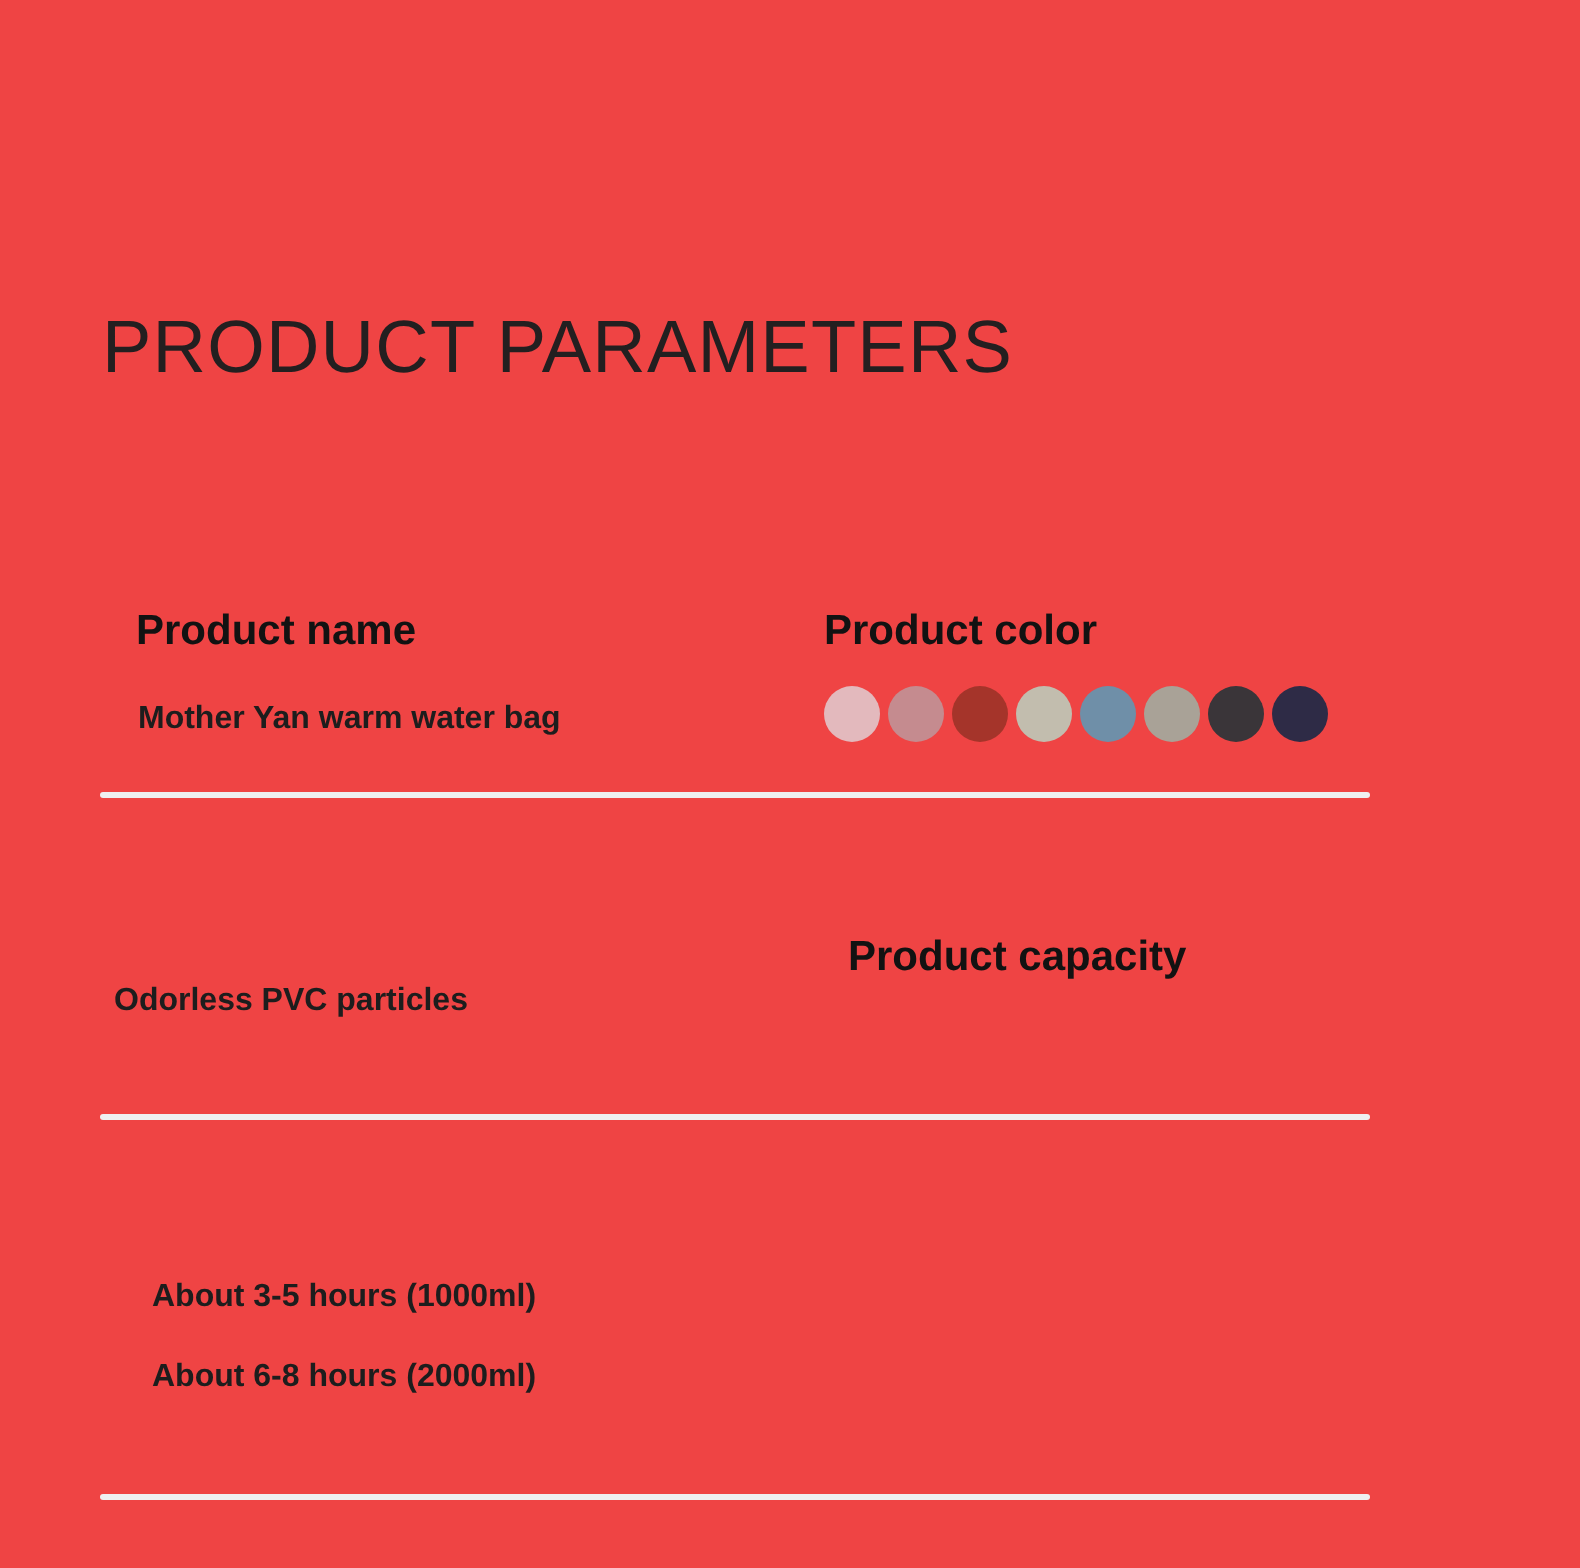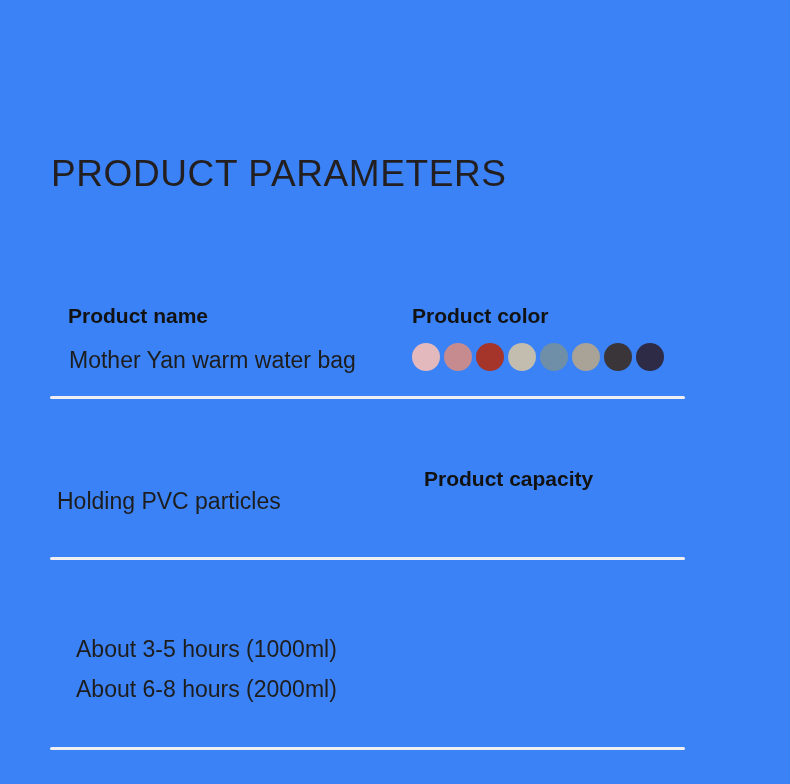--- a/index.html
+++ b/index.html
@@ -13,21 +13,21 @@
     position: relative;
     overflow: hidden;
     font-family: "Liberation Sans", sans-serif;
     color: #231f20;
     -webkit-font-smoothing: antialiased;
   }
 
   .page {
     position: absolute;
     inset: 0;
-    background: #3b82f6;
+    background: #ef4444;
   }
 
   
   .page-title {
     position: absolute;
     left: 51px;
     top: 152px;
     font-size: 37px;
     font-weight: 400;
     letter-spacing: 0.6px;
@@ -67,22 +67,22 @@
   .cell-label {
     font-size: 21px;
     font-weight: bold;
     line-height: 26px;
     color: #121212;
     white-space: nowrap;
   }
 
   .cell-value {
     margin-top: 16px;
-    font-size: 23px;
-    font-weight: 400;
+    font-size: 16px;
+    font-weight: 700;
     line-height: 30px;
     color: #1d1d1d;
     white-space: nowrap;
   }
   .row-2 .cell-value { margin-top: 18px; }
   .row-3 .cell-value { margin-top: 16px; }
 
   .row-1 .cell.col-left .cell-value { margin-left: 1px; }
   .row-2 .cell.col-right .cell-value { margin-left: 6px; }
   .row-3 .cell-value { margin-left: 17px; }
@@ -145,21 +145,21 @@
           <span class="swatch" style="background-color: rgb(58, 53, 57);"></span>
           <span class="swatch" style="background-color: rgb(46, 43, 70);"></span>
         </div>
       </div>
     </div>
 
     <div class="divider d-1" style="background: rgb(239, 239, 241);"></div>
 
     <div class="spec-row row-2">
       <div class="cell col-left">
-        <div class="cell-value">Holding PVC particles</div>
+        <div class="cell-value">Odorless PVC particles</div>
       </div>
 
       <div class="cell col-right">
         <div class="cell-label">Product capacity</div>
       </div>
     </div>
 
     <div class="divider d-2" style="background: rgb(239, 239, 241);"></div>
 
     <div class="spec-row row-3">

